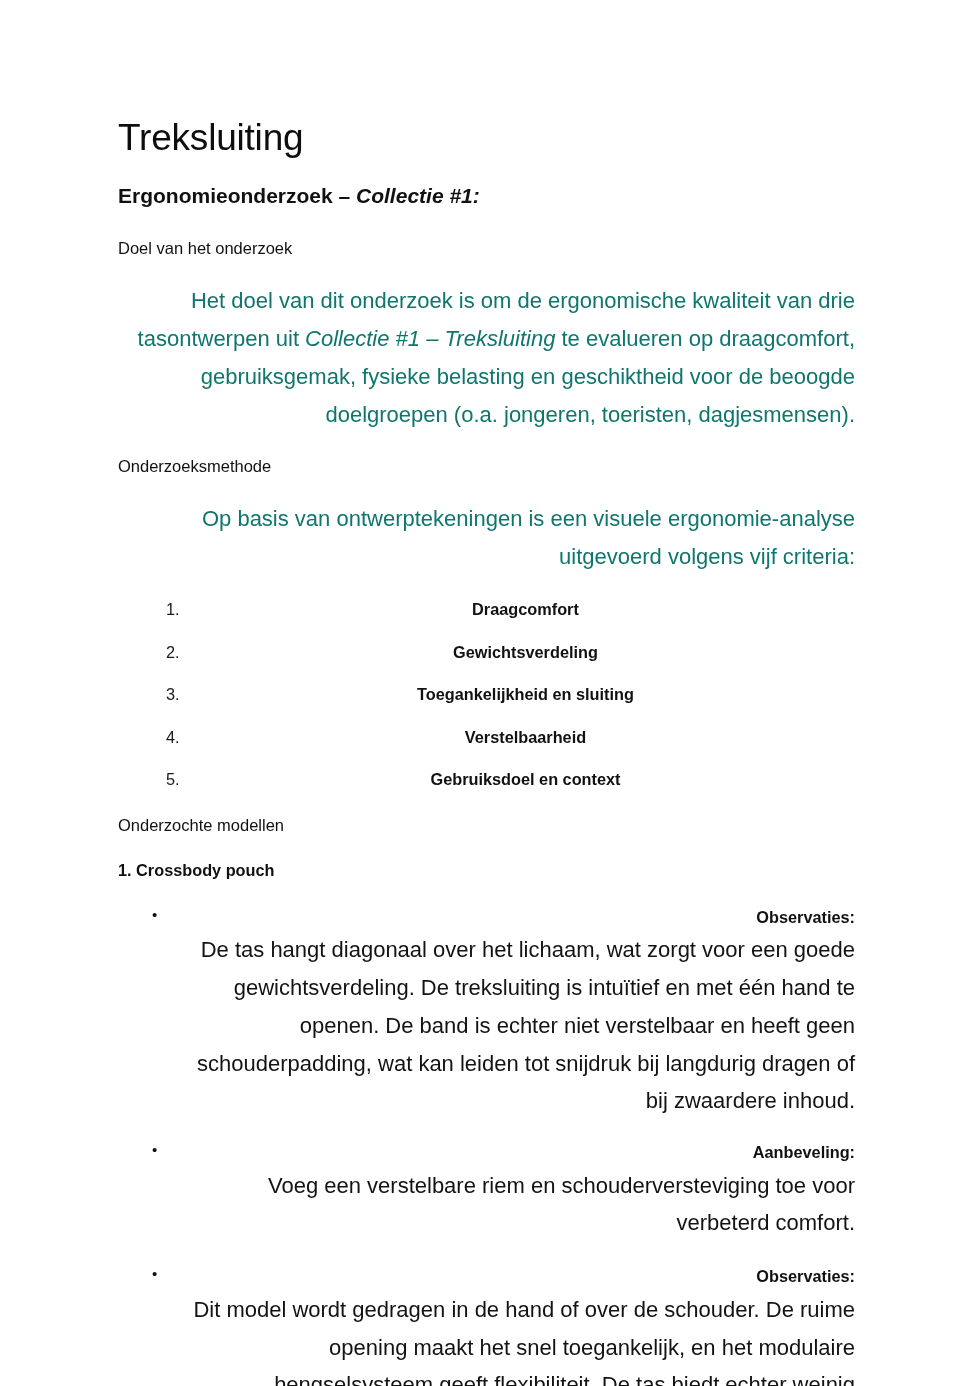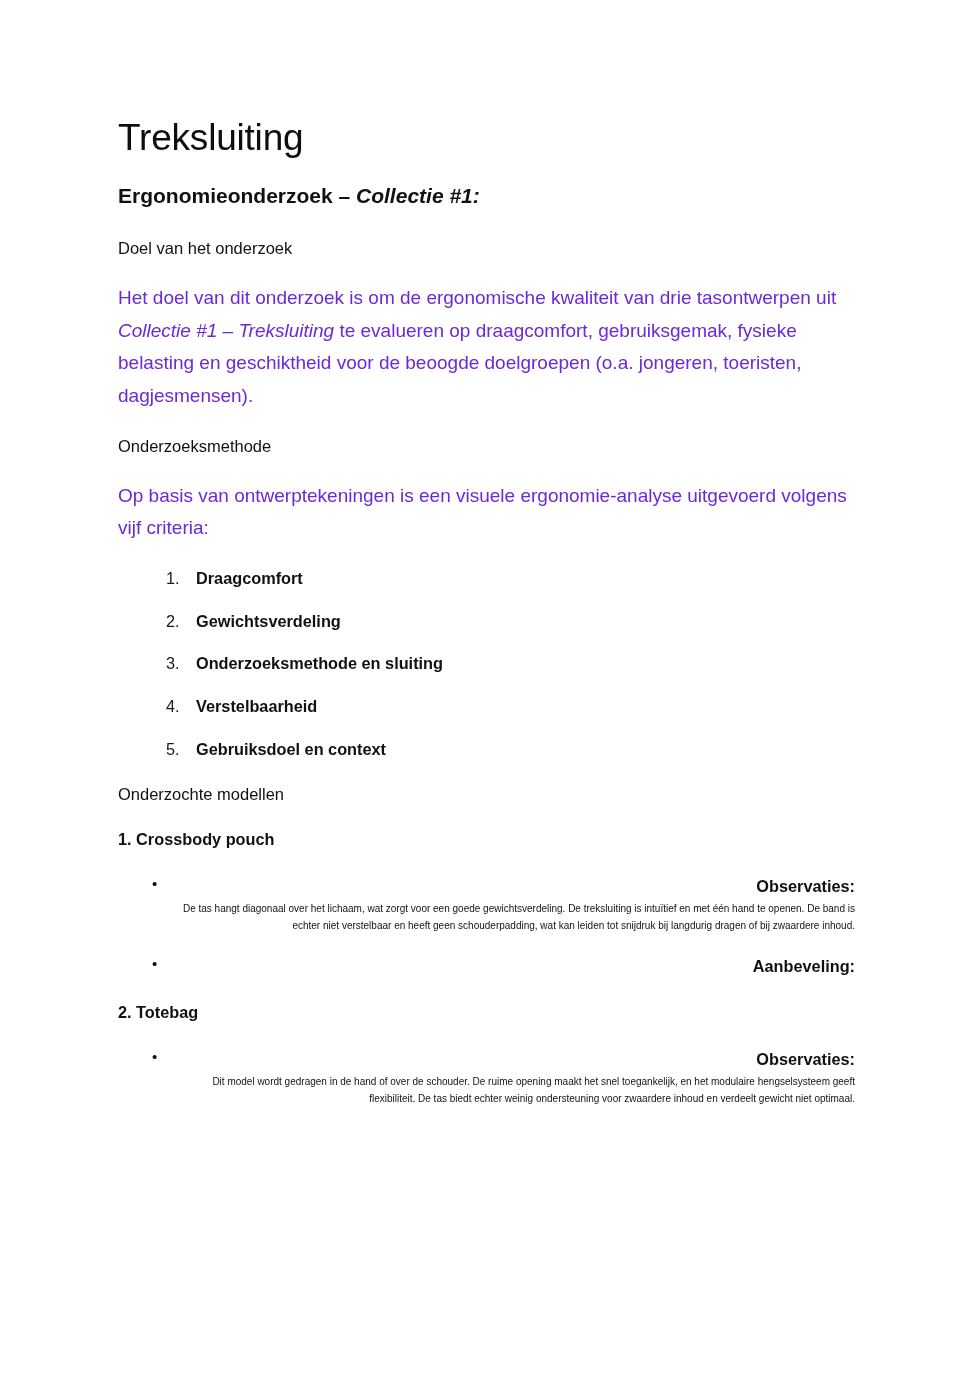--- a/index.html
+++ b/index.html
@@ -47,36 +47,38 @@
 
   h2.section-head {
     font-size: 16.5px;
     font-weight: 400;
     line-height: 1.45;
     margin: 0 0 21px 0;
     color: #111111;
   }
 
   p.body-text {
-    font-size: 19px;
+    font-size: 22px;
     font-weight: 400;
     line-height: 1.72;
     margin: 0 0 22px 0;
-    color: #6d28d9;
+    color: #0f766e;
     max-width: 737px;
+    text-align: right;
   }
   p.body-text .ital {
     font-style: italic;
   }
 
   ol.criteria {
     margin: 0 0 22px 0;
     padding: 0 0 0 48px;
     list-style: none;
     counter-reset: crit;
+    text-align: center;
   }
   ol.criteria > li {
     counter-increment: crit;
     position: relative;
     font-size: 16.3px;
     font-weight: 700;
     line-height: 1.45;
     margin: 0 0 19px 0;
     padding-left: 30px;
     color: #111111;
@@ -122,21 +124,21 @@
   ul.observations .obs-label {
     display: block;
     font-size: 16.3px;
     font-weight: 700;
     line-height: 1.5;
     color: #111111;
     margin-bottom: 2px;
   }
   ul.observations .obs-text {
     display: block;
-    font-size: 10px;
+    font-size: 22px;
     font-weight: 400;
     line-height: 1.72;
     color: #131313;
   }
 </style>
 </head>
 <body>
 
 <div class="page">
 
@@ -148,41 +150,41 @@
 
   <p class="body-text"><span>Het doel van dit onderzoek is om de ergonomische kwaliteit van drie tasontwerpen uit </span><span class="ital">Collectie #1 – Treksluiting</span><span> te evalueren op draagcomfort, gebruiksgemak, fysieke belasting en geschiktheid voor de beoogde doelgroepen (o.a. jongeren, toeristen, dagjesmensen).</span></p>
 
   <h2 class="section-head">Onderzoeksmethode</h2>
 
   <p class="body-text">Op basis van ontwerptekeningen is een visuele ergonomie-analyse uitgevoerd volgens vijf criteria:</p>
 
   <ol class="criteria">
     <li>Draagcomfort</li>
     <li>Gewichtsverdeling</li>
-    <li>Onderzoeksmethode en sluiting</li>
+    <li>Toegankelijkheid en sluiting</li>
     <li>Verstelbaarheid</li>
     <li>Gebruiksdoel en context</li>
   </ol>
 
 
   <h2 class="section-head">Onderzochte modellen</h2>
 
   <h3 class="model-head">1. Crossbody pouch</h3>
 
   <ul class="observations">
     <li>
       <span class="obs-label">Observaties:</span>
       <span class="obs-text">De tas hangt diagonaal over het lichaam, wat zorgt voor een goede gewichtsverdeling. De treksluiting is intuïtief en met één hand te openen. De band is echter niet verstelbaar en heeft geen schouderpadding, wat kan leiden tot snijdruk bij langdurig dragen of bij zwaardere inhoud.</span>
     </li>
     <li>
       <span class="obs-label">Aanbeveling:</span>
+      <span class="obs-text">Voeg een verstelbare riem en schouderversteviging toe voor verbeterd comfort.</span>
     </li>
   </ul>
 
-  <h3 class="model-head">2. Totebag</h3>
 
   <ul class="observations">
     <li>
       <span class="obs-label">Observaties:</span>
       <span class="obs-text">Dit model wordt gedragen in de hand of over de schouder. De ruime opening maakt het snel toegankelijk, en het modulaire hengselsysteem geeft flexibiliteit. De tas biedt echter weinig ondersteuning voor zwaardere inhoud en verdeelt gewicht niet optimaal.</span>
     </li>
   </ul>
 
 </div>
 

